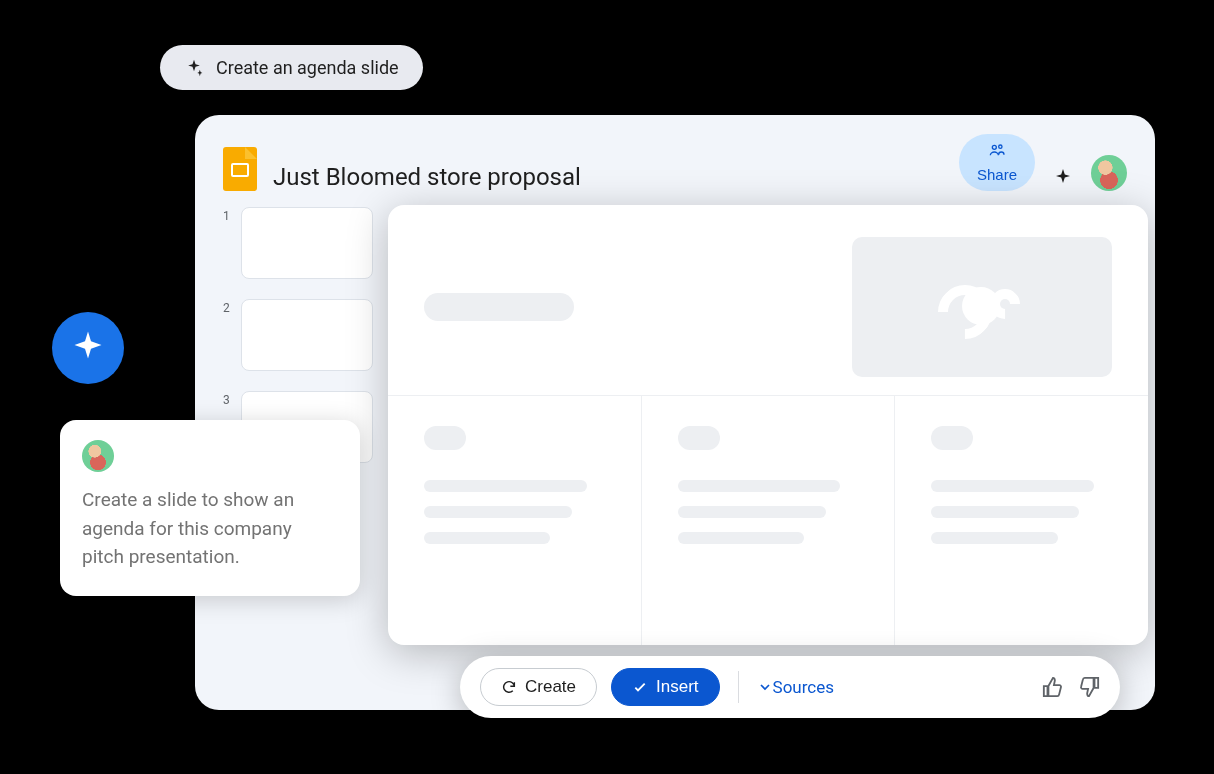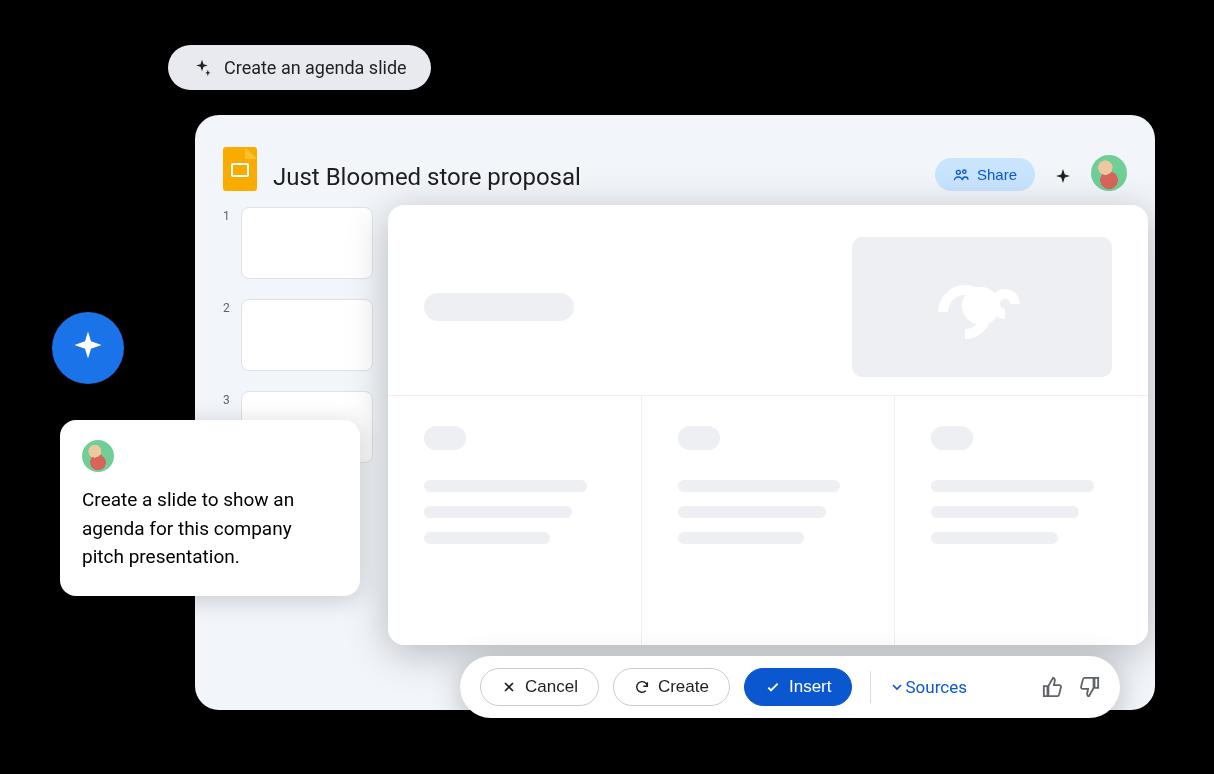--- a/index.html
+++ b/index.html
@@ -9,21 +9,21 @@
     width: 1214px;
     height: 774px;
     position: relative;
     overflow: hidden;
   }
 
   
   .suggestion-chip {
     position: absolute;
     top: 45px;
-    left: 168px;
+    left: 160px;
     background: #e8eaf0;
     border-radius: 999px;
     padding: 12px 24px;
     display: flex;
     align-items: center;
     gap: 12px;
     font-size: 18px;
     color: #1f1f1f;
     cursor: pointer;
   }
@@ -83,20 +83,21 @@
     color: #0b57d0;
     border: none;
     border-radius: 999px;
     padding: 8px 18px;
     font-size: 15px;
     font-weight: 500;
     display: flex;
     align-items: center;
     gap: 8px;
     cursor: pointer;
+    flex-direction: column;
   }
   .sparkle-dark {
     width: 24px; height: 24px;
     display:flex;align-items:center;justify-content:center;
     cursor:pointer;
   }
   .avatar {
     width: 36px; height: 36px;
     border-radius: 50%;
     background: radial-gradient(circle at 40% 35%, #f0c7a0 0 22%, transparent 23%),
@@ -281,21 +282,21 @@
     width: 300px;
     background:#fff;
     border-radius:16px;
     box-shadow: 0 4px 24px rgba(0,0,0,0.18);
     padding: 20px 22px 24px 22px;
   }
   .prompt-card .avatar { margin-bottom: 14px; }
   .prompt-text {
     font-size: 19px;
     line-height: 1.5;
-    color:#000000;
+    color:#737373;
   }
 </style>
 </head>
 <body>
 
 <div class="suggestion-chip">
   <span class="sparkle-small">
     <svg viewBox="0 0 24 24" fill="#1f1f1f">
         <path d="M12 2l1.8 5.4L19 9l-5.2 1.6L12 16l-1.8-5.4L5 9l5.2-1.6L12 2zM19 14l.9 2.7L22 18l-2.1.7L19 22l-.9-3.3L16 18l2.1-1.3L19 14z"></path>
       </svg>
@@ -371,26 +372,20 @@
     <div class="canvas-col">
       <div class="ph-pill"></div>
       <div class="ph-line w1"></div>
       <div class="ph-line w2"></div>
       <div class="ph-line w3"></div>
     </div>
   </div>
 </div>
 
 <div class="action-bar">
-  <button class="pill-btn">
-    <svg width="16" height="16" viewBox="0 0 24 24" stroke="#1f1f1f" stroke-width="2.5" fill="none">
-        <path d="M6 6l12 12M18 6L6 18"></path>
-      </svg>
-    <span>Cancel</span>
-  </button>
   <button class="pill-btn">
     <svg width="16" height="16" viewBox="0 0 24 24" stroke="#1f1f1f" stroke-width="2.2" fill="none">
         <path d="M20 12a8 8 0 10-2.3 5.6M20 5v6h-6"></path>
       </svg>
     <span>Create</span>
   </button>
   <button class="pill-btn primary">
     <svg width="16" height="16" viewBox="0 0 24 24" stroke="#fff" stroke-width="2.8" fill="none">
         <path d="M5 13l4 4L19 7"></path>
       </svg>

